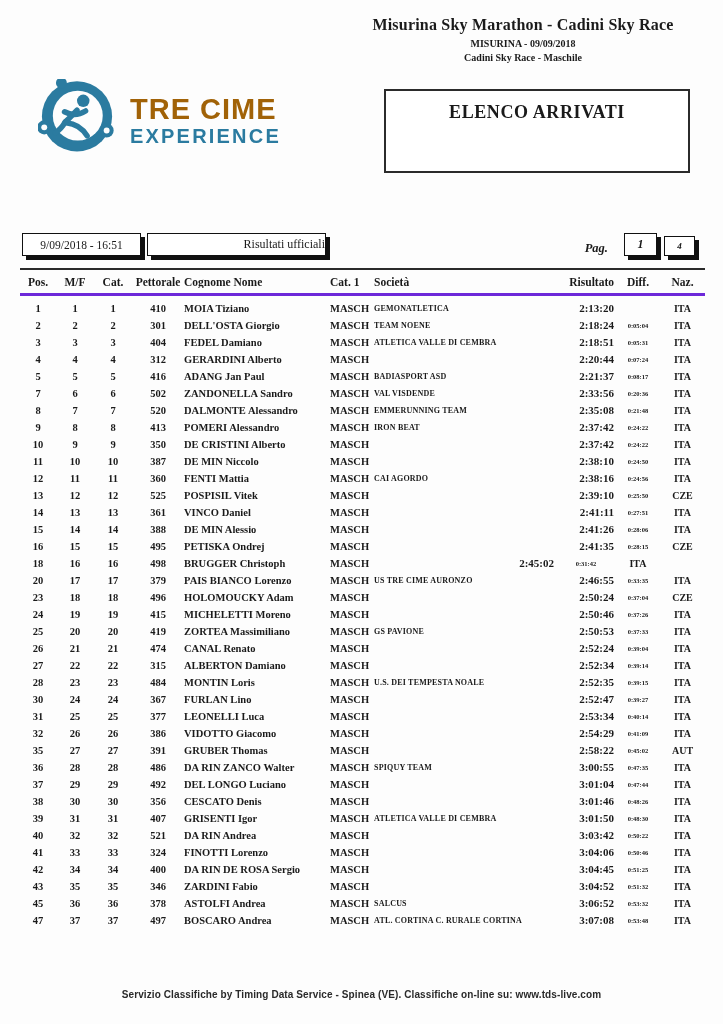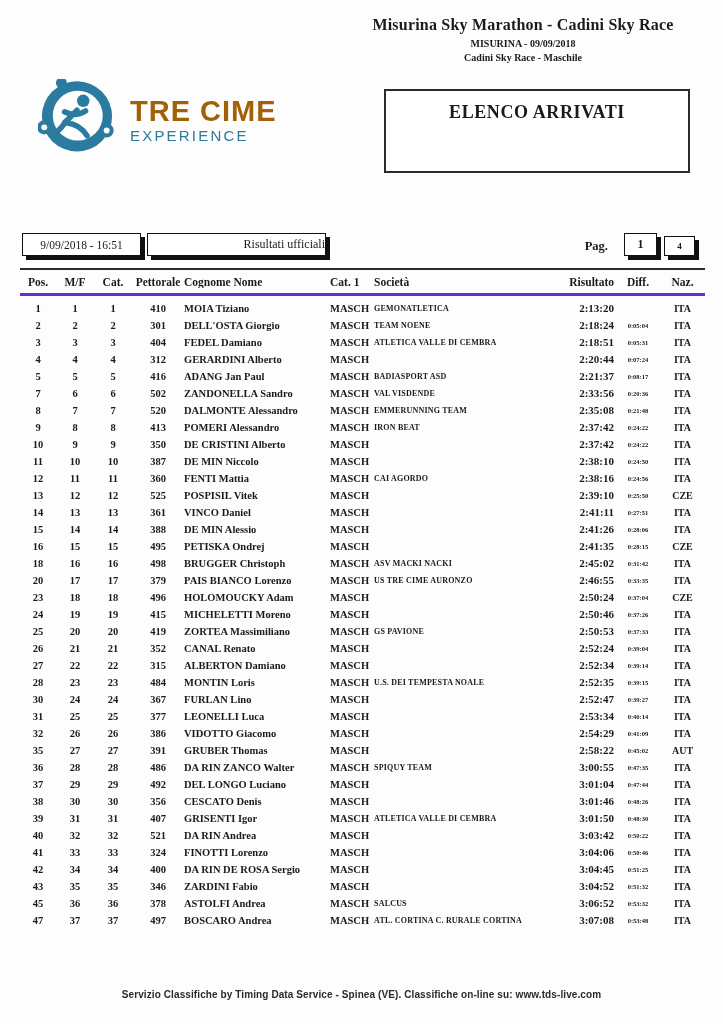--- a/index.html
+++ b/index.html
@@ -12,36 +12,36 @@
   .doc-header{margin:16px 0 0 330px;width:386px;text-align:center;}
   .doc-title{font-size:16px;font-weight:bold;letter-spacing:.2px;}
   .doc-sub{font-size:10px;font-weight:bold;margin-top:4px;}
   .doc-sub2{font-size:10px;font-weight:bold;margin-top:3px;}
 
   
   .brand-row{display:flex;align-items:flex-start;margin:16px 33px 0 38px;}
   .logo{display:flex;align-items:center;}
   .logo-text{margin-left:14px;line-height:1;}
   .logo-line1{font-family:"Liberation Sans",sans-serif;font-weight:bold;font-size:29px;letter-spacing:1px;}
-  .logo-line2{font-family:"Liberation Sans",sans-serif;font-weight:normal;font-size:15px;letter-spacing:2.2px;margin-top:2px;}
+  .logo-line2{font-family:"Liberation Sans",sans-serif;font-weight:bold;font-size:20px;letter-spacing:2.2px;margin-top:2px;}
   .banner-box{
     margin-left:auto;margin-top:10px;width:306px;height:84px;
     border:2px solid #2b2b2b;background:#fff;box-sizing:border-box;text-align:center;
   }
   .banner-box span{display:inline-block;margin-top:11px;font-size:18px;font-weight:bold;letter-spacing:.6px;}
 
   
   .info-row{display:flex;align-items:flex-start;margin:60px 28px 0 22px;}
   .shadow-box{
     border:1px solid #111;background:#fff;box-shadow:4px 4px 0 #111;
     box-sizing:border-box;height:23px;display:flex;align-items:center;
   }
   .datetime-box{width:119px;justify-content:center;font-size:11.5px;}
   .status-box{width:179px;margin-left:6px;padding-left:5px;font-size:12px;justify-content:flex-end;}
-  .pag-group{margin-left:auto;display:flex;align-items:center;}
+  .pag-group{margin-left:auto;display:flex;align-items:flex-end;font-style:italic;}
   .pag-label{font-size:12.5px;font-weight:bold;margin-right:16px;margin-top:3px;}
   .page-box{width:33px;justify-content:center;font-size:12px;font-weight:bold;}
   .page-box.small{width:31px;height:20px;margin-left:7px;margin-top:2px;font-size:9px;}
 
   
   .rtable{margin:12px 18px 0 20px;width:685px;}
   .thead,.trow{display:grid;grid-template-columns:36px 38px 38px 52px 146px 44px 182px 60px 44px 45px;}
   .thead{
     border-top:2px solid #2a2a2a;border-bottom:3px solid #6d28d9;
     padding:6px 0 5px 0;font-weight:bold;font-size:11.5px;
@@ -321,21 +321,20 @@
           <span class="tc c8">0:28:15</span>
           <span class="tc c9">CZE</span>
         </div>
         <div class="trow">
           <span class="tc c0">18</span>
           <span class="tc c1">16</span>
           <span class="tc c2">16</span>
           <span class="tc c3">498</span>
           <span class="tc c4">BRUGGER Christoph</span>
           <span class="tc c5">MASCH</span>
-          <span class="tc c6">ASV MACKI NACKI</span>
           <span class="tc c7">2:45:02</span>
           <span class="tc c8">0:31:42</span>
           <span class="tc c9">ITA</span>
         </div>
         <div class="trow">
           <span class="tc c0">20</span>
           <span class="tc c1">17</span>
           <span class="tc c2">17</span>
           <span class="tc c3">379</span>
           <span class="tc c4">PAIS BIANCO Lorenzo</span>
@@ -378,21 +377,21 @@
           <span class="tc c5">MASCH</span>
           <span class="tc c6">GS PAVIONE</span>
           <span class="tc c7">2:50:53</span>
           <span class="tc c8">0:37:33</span>
           <span class="tc c9">ITA</span>
         </div>
         <div class="trow">
           <span class="tc c0">26</span>
           <span class="tc c1">21</span>
           <span class="tc c2">21</span>
-          <span class="tc c3">352</span>
+          <span class="tc c3">474</span>
           <span class="tc c4">CANAL Renato</span>
           <span class="tc c5">MASCH</span>
           <span class="tc c6"></span>
           <span class="tc c7">2:52:24</span>
           <span class="tc c8">0:39:04</span>
           <span class="tc c9">ITA</span>
         </div>
         <div class="trow">
           <span class="tc c0">27</span>
           <span class="tc c1">22</span>

